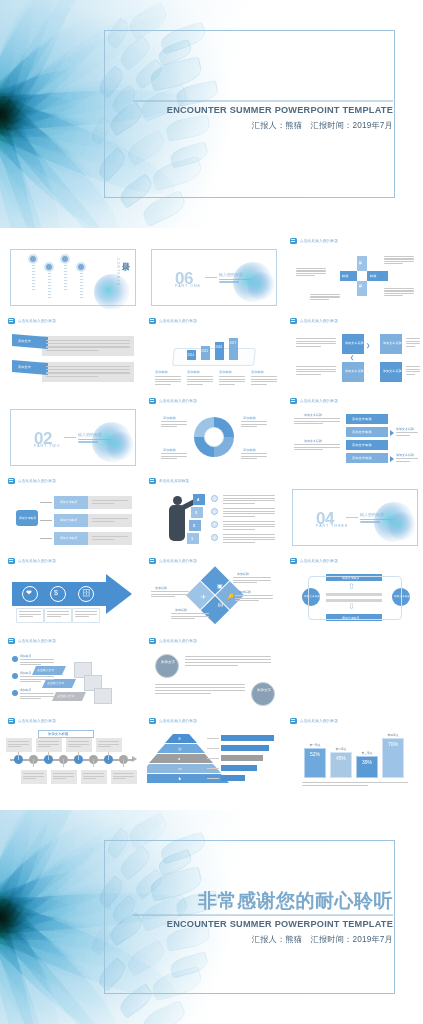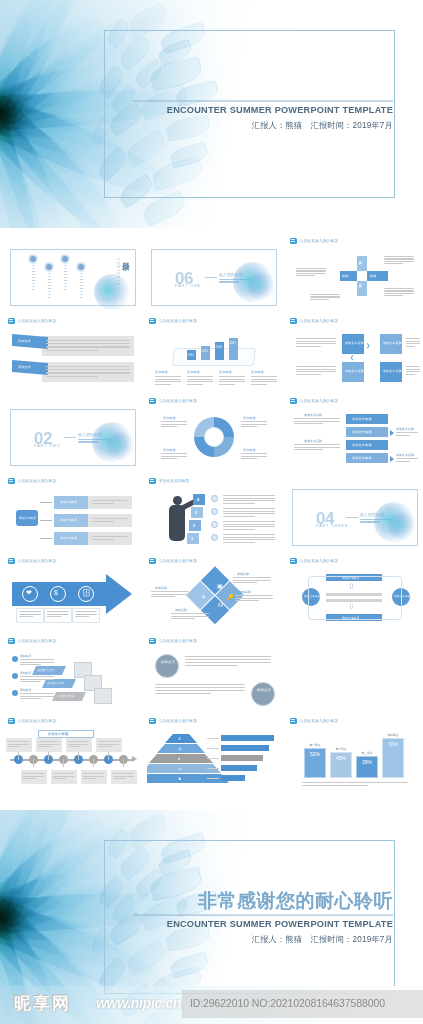--- a/index.html
+++ b/index.html
@@ -896,21 +896,14 @@
     <div class="cover-frame"></div>
 
     <div class="cover-text">
       <div class="cover-title-cn">非常感谢您的耐心聆听</div>
       <div class="cover-rule"></div>
       <div class="cover-title-en">ENCOUNTER SUMMER POWERPOINT TEMPLATE</div>
       <div class="cover-meta">汇报人：熊猫　汇报时间：2019年7月</div>
     </div>
   </div>
 
-  <div class="footer">
-    <div class="footer-wash"></div>
-    <div class="wm-band"></div>
-    <div class="wm-logo">昵享网</div>
-    <div class="wm-url">www.nipic.cn</div>
-    <div class="wm-id">ID:29622010 NO:20210208164637588000</div>
-  </div>
 
 </div>
 
 </body></html>

